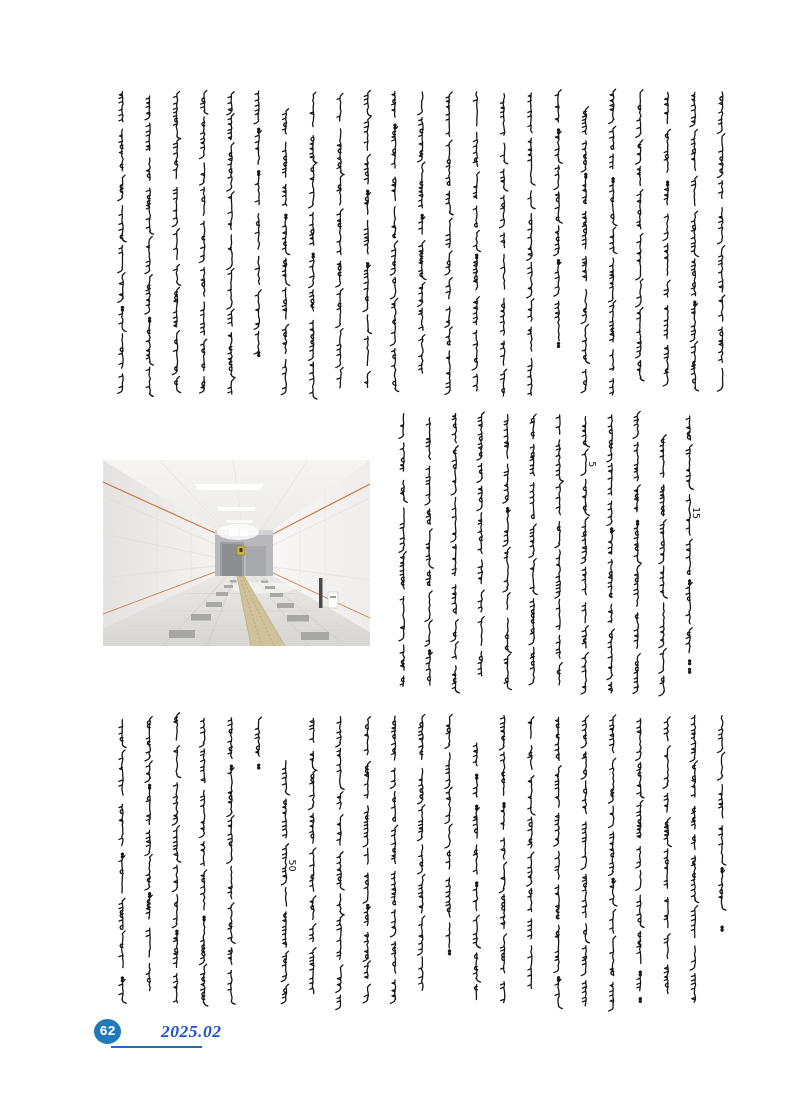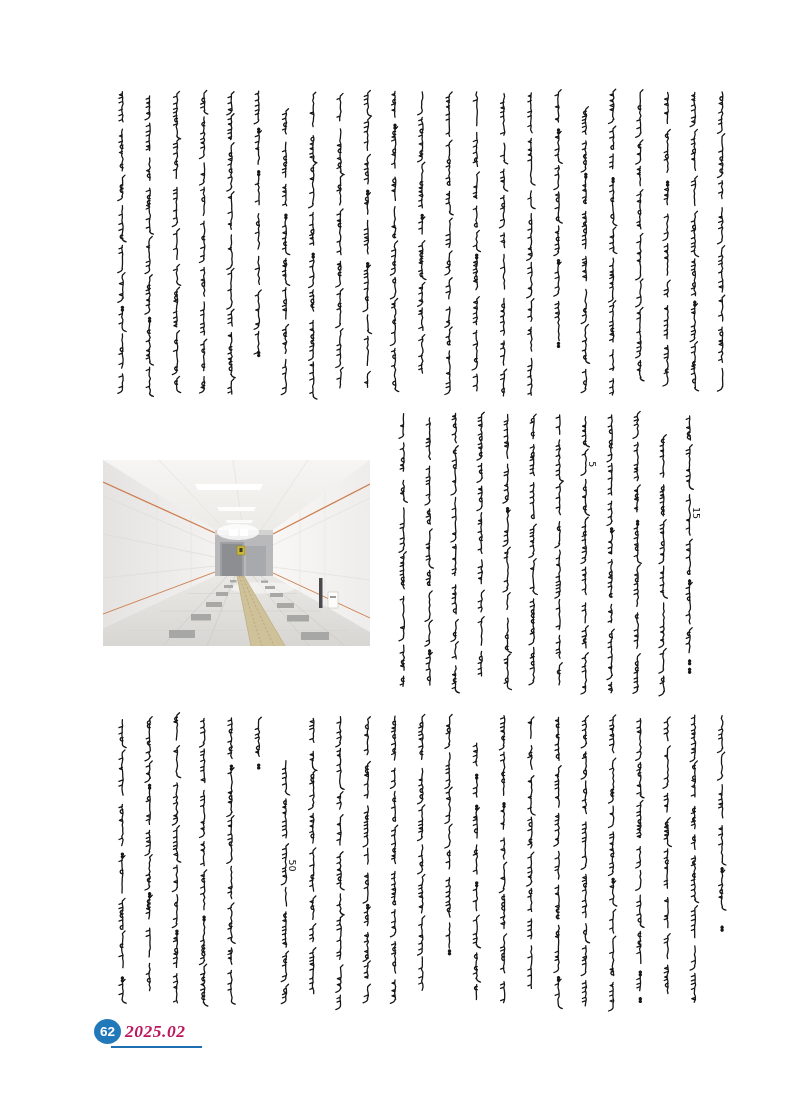--- a/index.html
+++ b/index.html
@@ -7,21 +7,21 @@
     width:805px;height:1099px;position:relative;overflow:hidden;
     background:#ffffff;font-family:"Liberation Sans",sans-serif;
   }
   .page{position:absolute;inset:0}
   .tblock{position:absolute}
   .photo{position:absolute;margin:0;padding:0;line-height:0}
   .badge{
     position:absolute;left:94px;top:1019px;width:27px;height:25px;
     border-radius:50%;display:flex;align-items:center;justify-content:center;
     color:#ffffff;font-size:13.5px;font-weight:bold;
-    font-family:Liberation Sans, sans-serif;
+    font-family:Liberation Mono, monospace;
   }
   .issue{
     position:absolute;left:125px;top:1021px;
     font-family:"Liberation Serif",serif;font-style:italic;font-weight:bold;
     font-size:17.5px;letter-spacing:.5px;
   }
   .issue-underline{position:absolute;left:111px;top:1046px;width:91px;height:2px}
 </style>
 </head>
 <body>
@@ -126,17 +126,17 @@
       <polygon points="123,60 150,60 149,63 124,63" fill="#fbfbf9"></polygon>
 
       <rect x="216" y="118" width="3.5" height="30" fill="#4a4a4c"></rect>
       <rect x="225" y="132" width="10" height="16" fill="#fcfcfa" stroke="#bbbab6" stroke-width="0.5"></rect>
       <rect x="227" y="136" width="6" height="2" fill="#9a9a98"></rect>
     </svg>
   </figure>
 
   <div class="footer">
     <span class="badge" id="badge" style="background: rgb(34, 121, 186);">62</span>
-    <span class="issue" id="issue" style="color: #be185d;">2025.02</span>
+    <span class="issue" id="issue" style="color: #1d4ed8; margin-left: 36px;">2025.02</span>
     <span class="issue-underline" id="issue-underline" style="background: rgb(30, 111, 178);"></span>
   </div>
 
 </div>
 
 </body></html>

